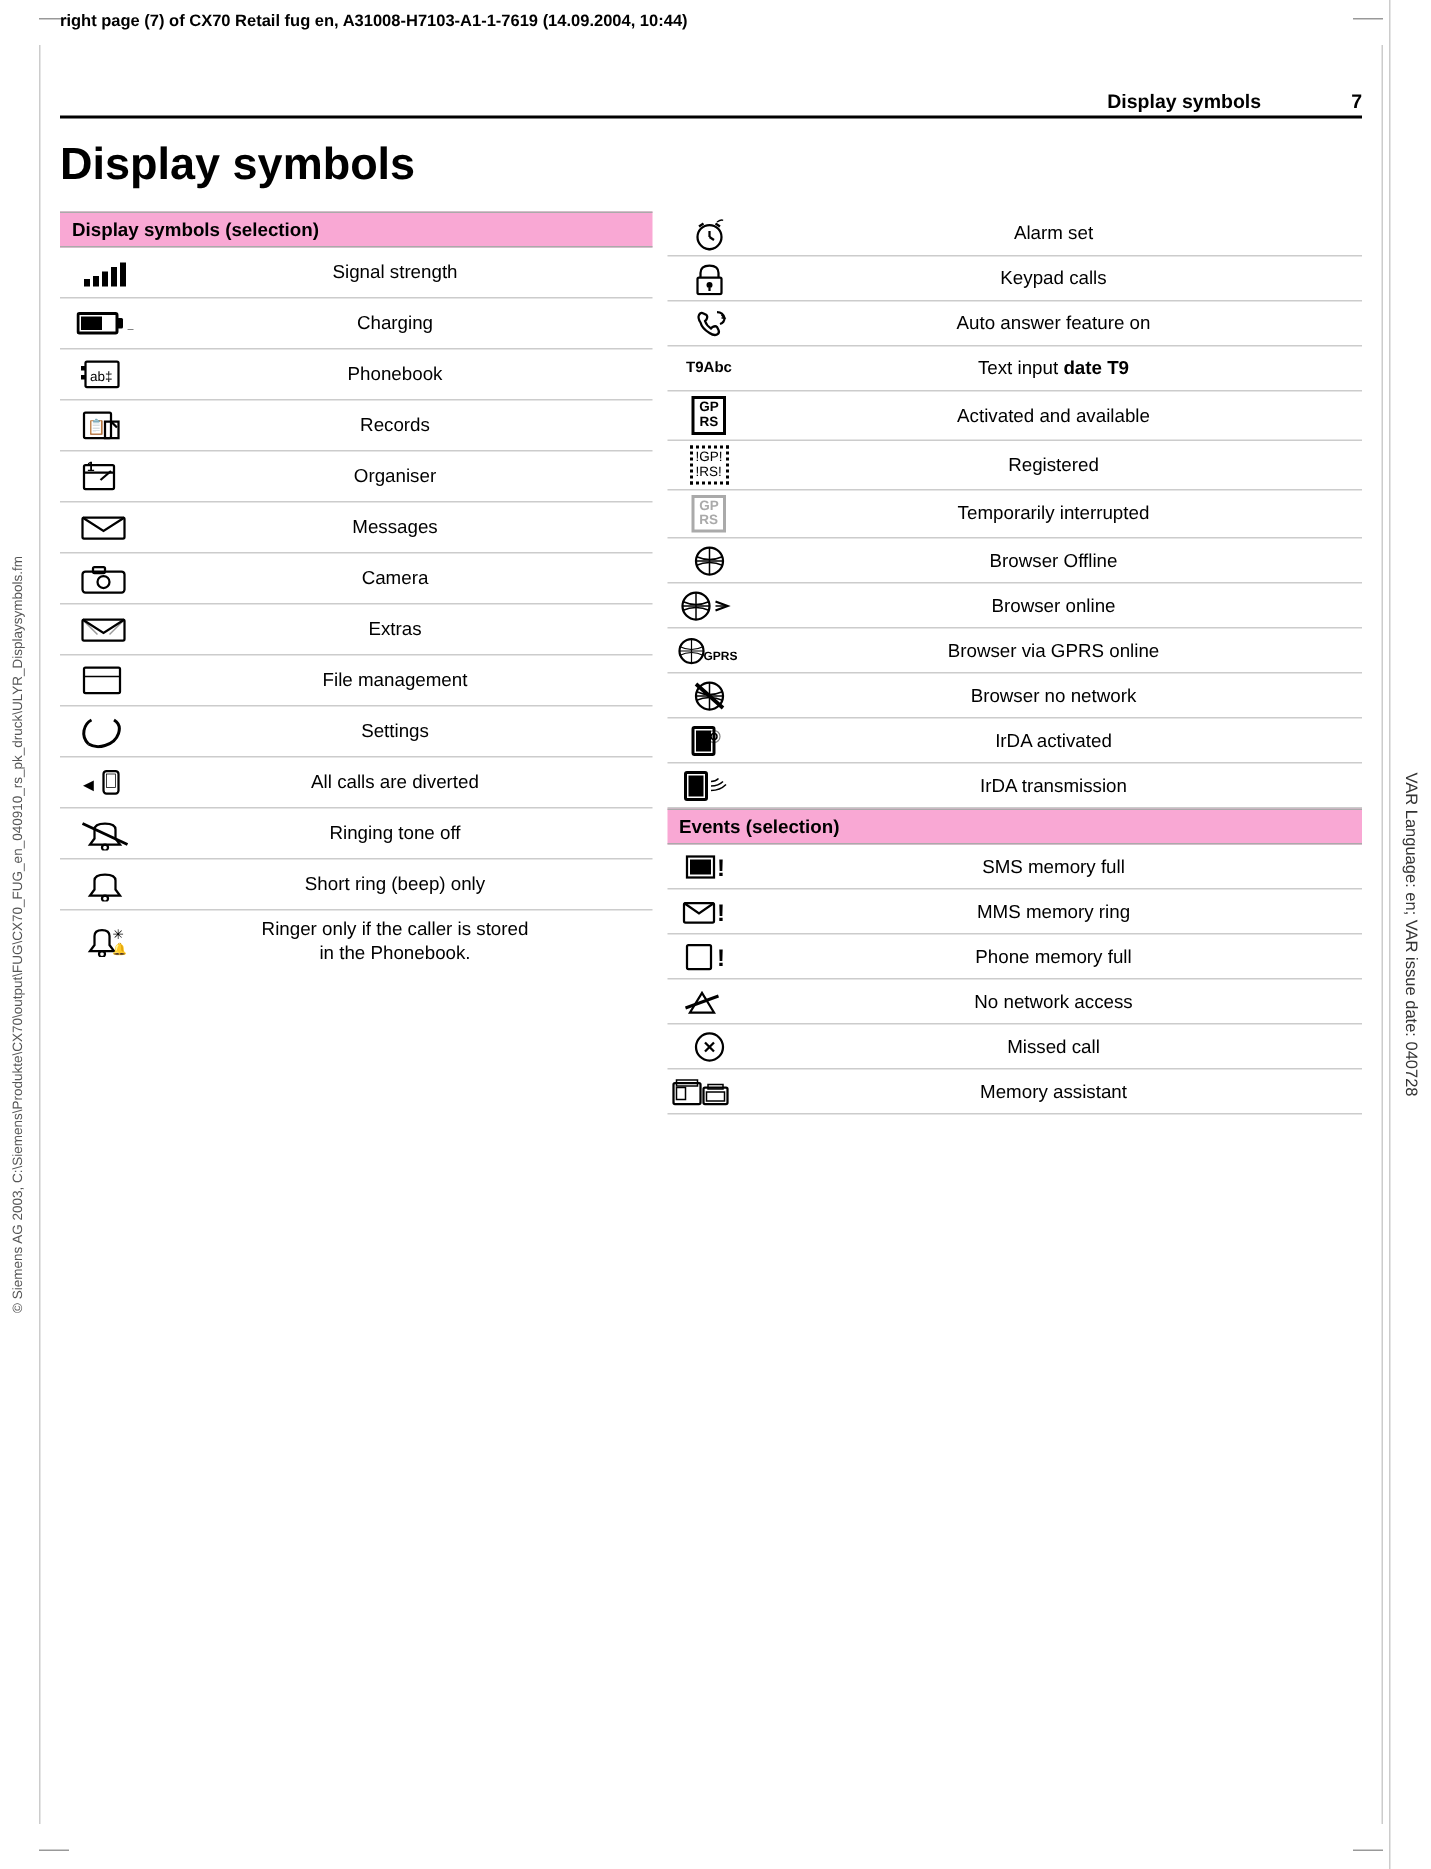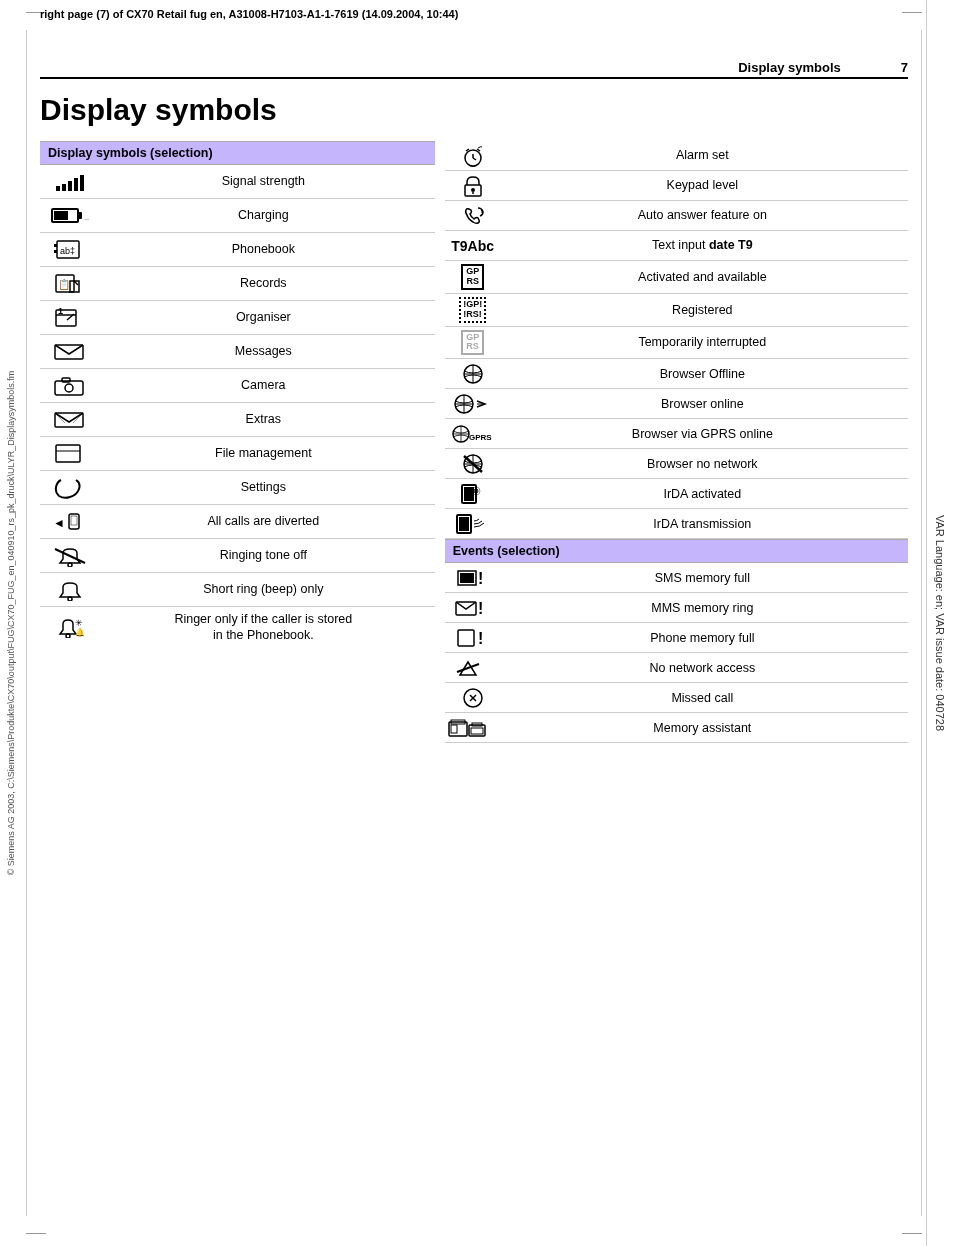--- a/index.html
+++ b/index.html
@@ -108,21 +108,21 @@
 
     .col-left {
       width: 46%;
     }
     .col-right {
       width: 54%;
     }
 
     
     .section-header {
-      background: #c4b5fd;
+      background: #f9a8d4;
       font-weight: bold;
       font-size: 12.5px;
       padding: 4px 8px;
       border-top: 1px solid #aaa;
       border-bottom: 1px solid #aaa;
     }
 
     
     .symbol-row {
       display: flex;
@@ -454,51 +454,51 @@
 
       <div class="symbol-row">
         <div class="symbol-icon">
           <svg width="42" height="22" viewBox="0 0 42 22">
             <rect x="13" y="10" width="16" height="11" rx="1" fill="none" stroke="#000" stroke-width="1.5"></rect>
             <path d="M15 10 L15 7 Q15 2 21 2 Q27 2 27 7 L27 10" fill="none" stroke="#000" stroke-width="1.5"></path>
             <circle cx="21" cy="15" r="2" fill="#000"></circle>
             <line x1="21" y1="17" x2="21" y2="19" stroke="#000" stroke-width="1.5"></line>
           </svg>
         </div>
-        <div class="symbol-label">Keypad level</div>
+        <div class="symbol-label">Keypad calls</div>
       </div>
 
       <div class="symbol-row">
         <div class="symbol-icon">
           <svg width="42" height="22" viewBox="0 0 42 22">
             <path d="M15 10 Q13 7 14 5 Q15 3 17 4 L19 5 Q20 6 19 8 L18 9 Q19 12 22 14 L23 13 Q25 12 26 13 L27 15 Q28 17 26 18 Q24 19 21 17 Q16 14 15 10 Z" fill="none" stroke="#000" stroke-width="1.5"></path>
             <path d="M26 3 Q30 3 31 7 Q31 10 28 11" stroke="#000" stroke-width="1.5" fill="none"></path>
             <path d="M29 7 L31 7 L29 5" stroke="#000" stroke-width="1" fill="none"></path>
           </svg>
         </div>
         <div class="symbol-label">Auto answer feature on</div>
       </div>
 
       <div class="symbol-row">
         <div class="symbol-icon">
-          <span class="t9abc" style="font-size:14px; font-weight:bold;">T9Abc</span>
+          <span class="t9abc" style="font-size:10px; font-weight:bold;">T9Abc</span>
         </div>
         <div class="symbol-label">Text input <strong>date T9</strong></div>
       </div>
 
       <div class="symbol-row">
         <div class="symbol-icon">
           <span class="gp-rs-box" style="font-size:9px; font-weight:bold; border:2px solid #000; padding:1px 3px; display:inline-block;">GP<br>RS</span>
         </div>
         <div class="symbol-label">Activated and available</div>
       </div>
 
       <div class="symbol-row">
         <div class="symbol-icon">
-          <span style="font-size:9px; font-weight:bold; border:2px dotted #000; padding:1px 2px; display:inline-block; line-height:1.1;">!GP!<br>!RS!</span>
+          <span style="font-size:9px; font-weight:normal; border:2px dotted #000; padding:1px 2px; display:inline-block; line-height:1.1;">!GP!<br>!RS!</span>
         </div>
         <div class="symbol-label">Registered</div>
       </div>
 
       <div class="symbol-row">
         <div class="symbol-icon">
           <span style="font-size:9px; font-weight:bold; border:2px solid #aaa; padding:1px 3px; display:inline-block; color:#aaa; line-height:1.1;">GP<br>RS</span>
         </div>
         <div class="symbol-label">Temporarily interrupted</div>
       </div>

